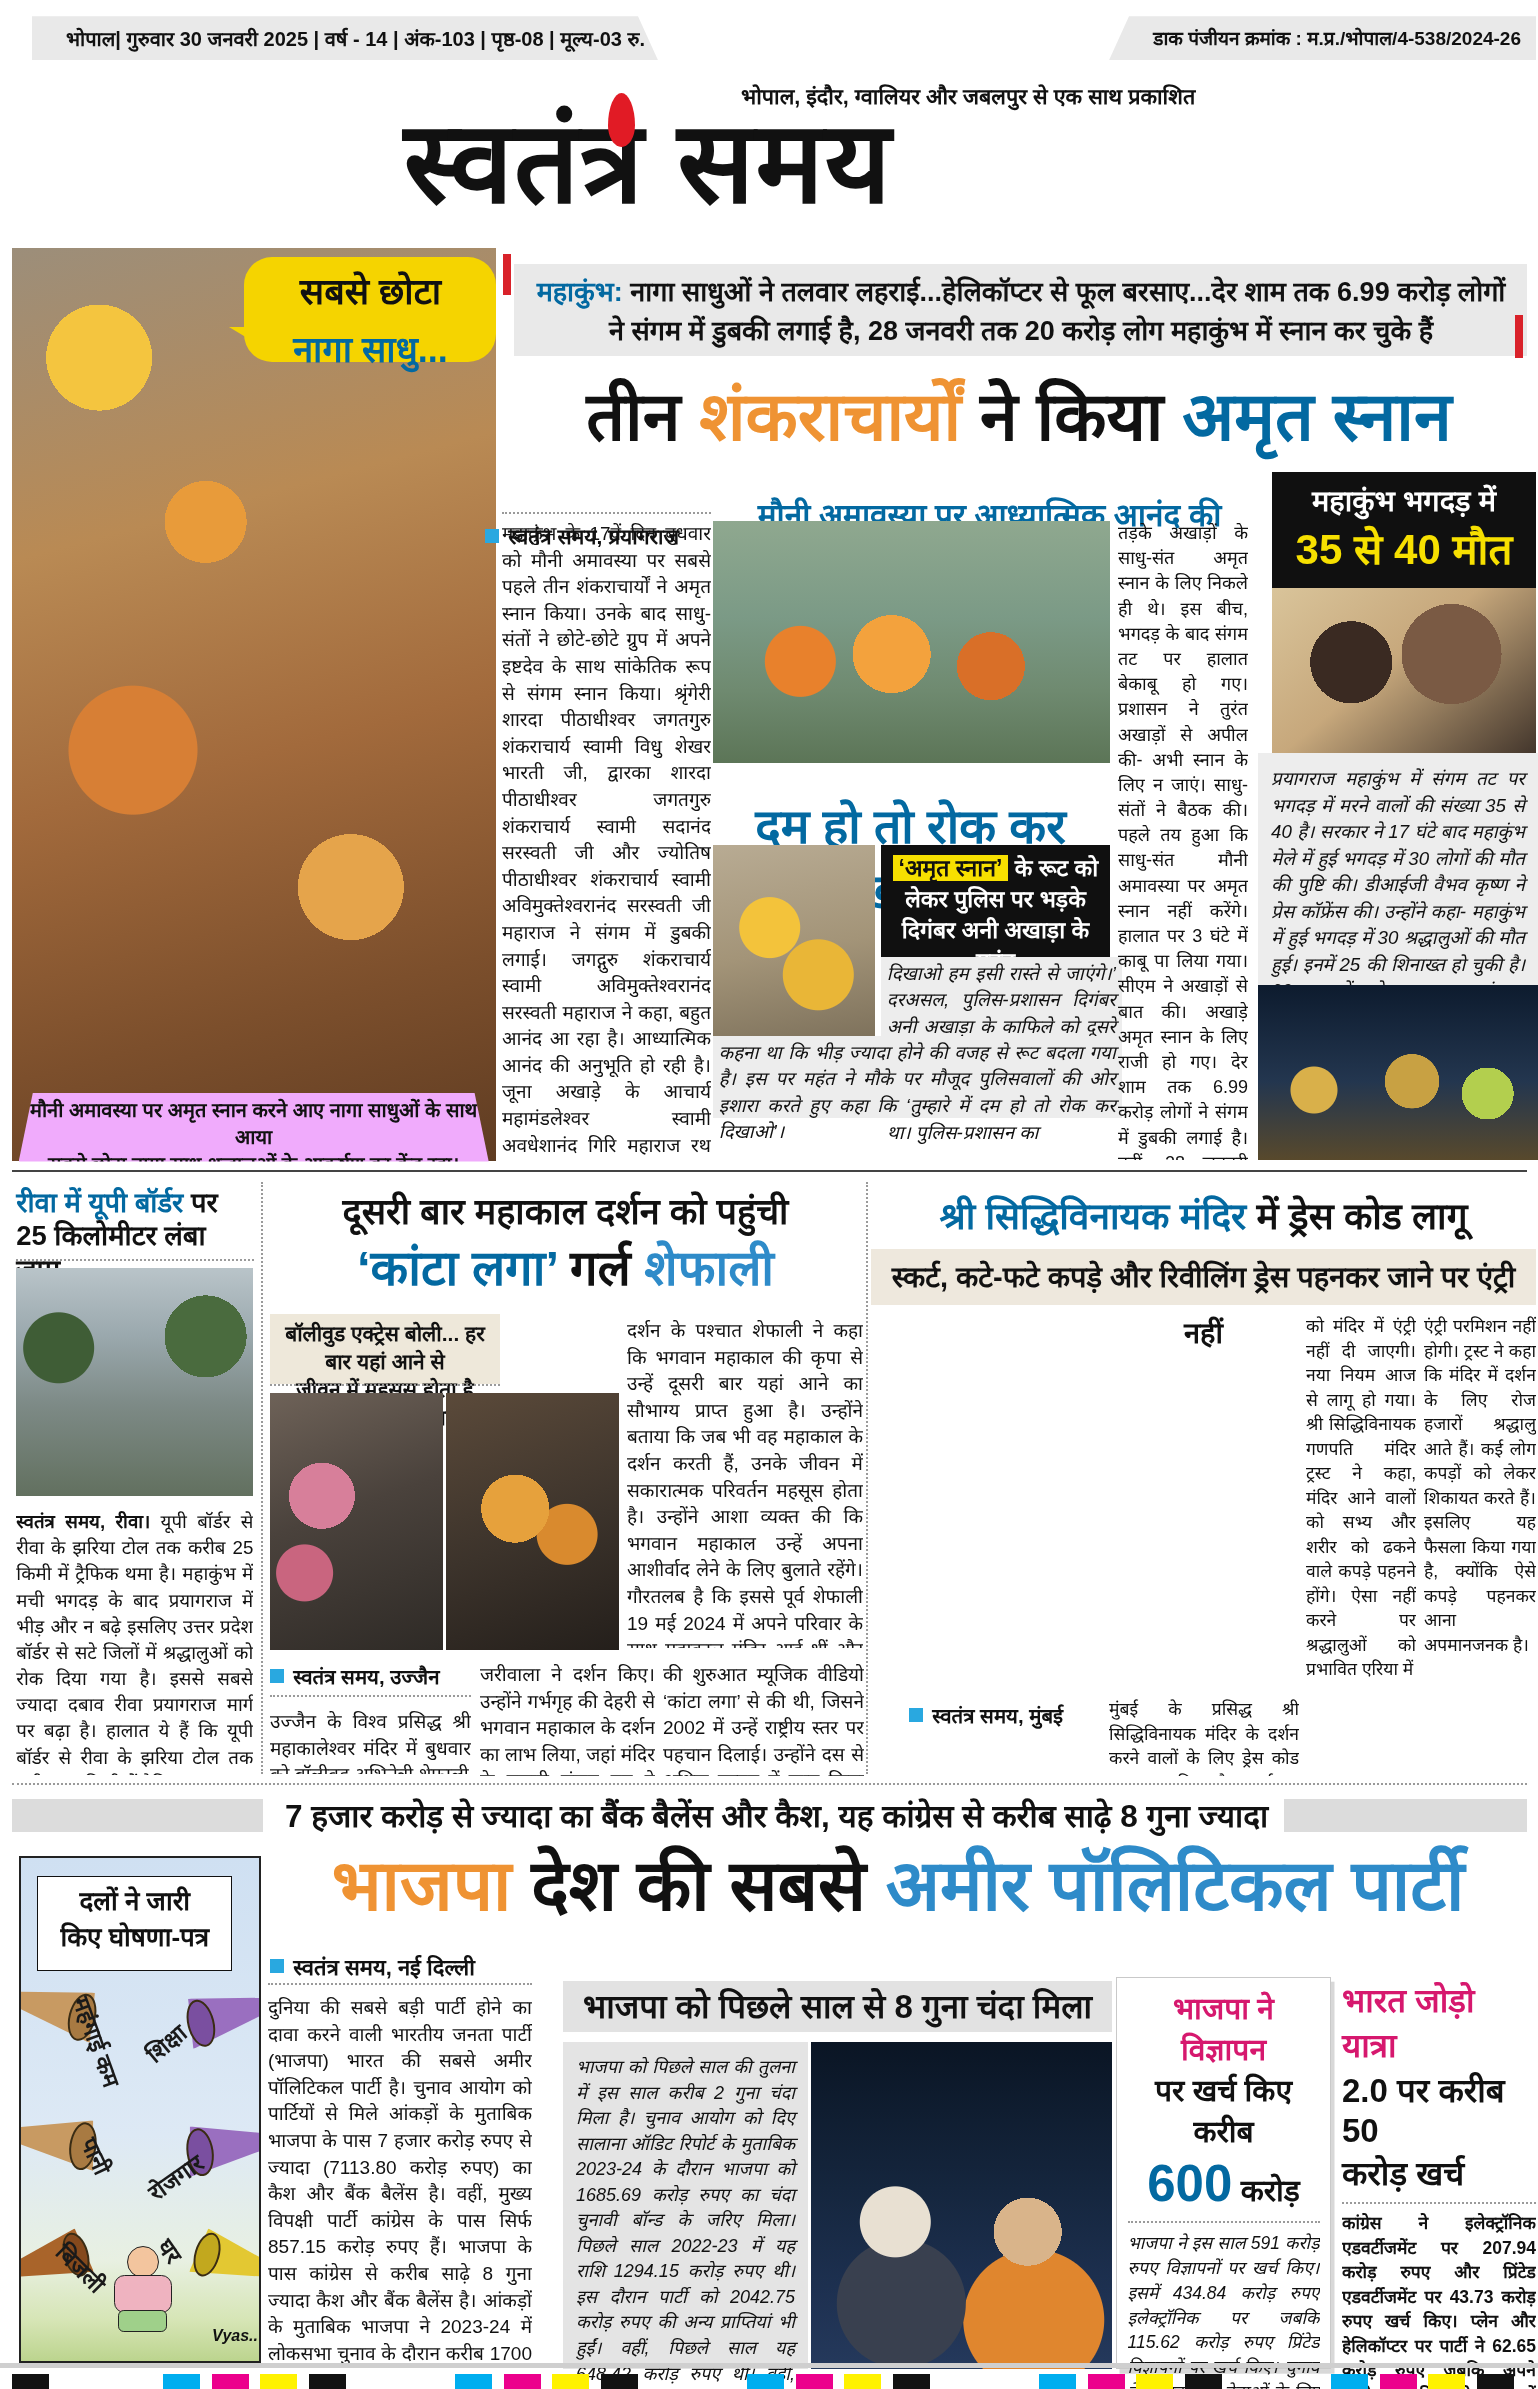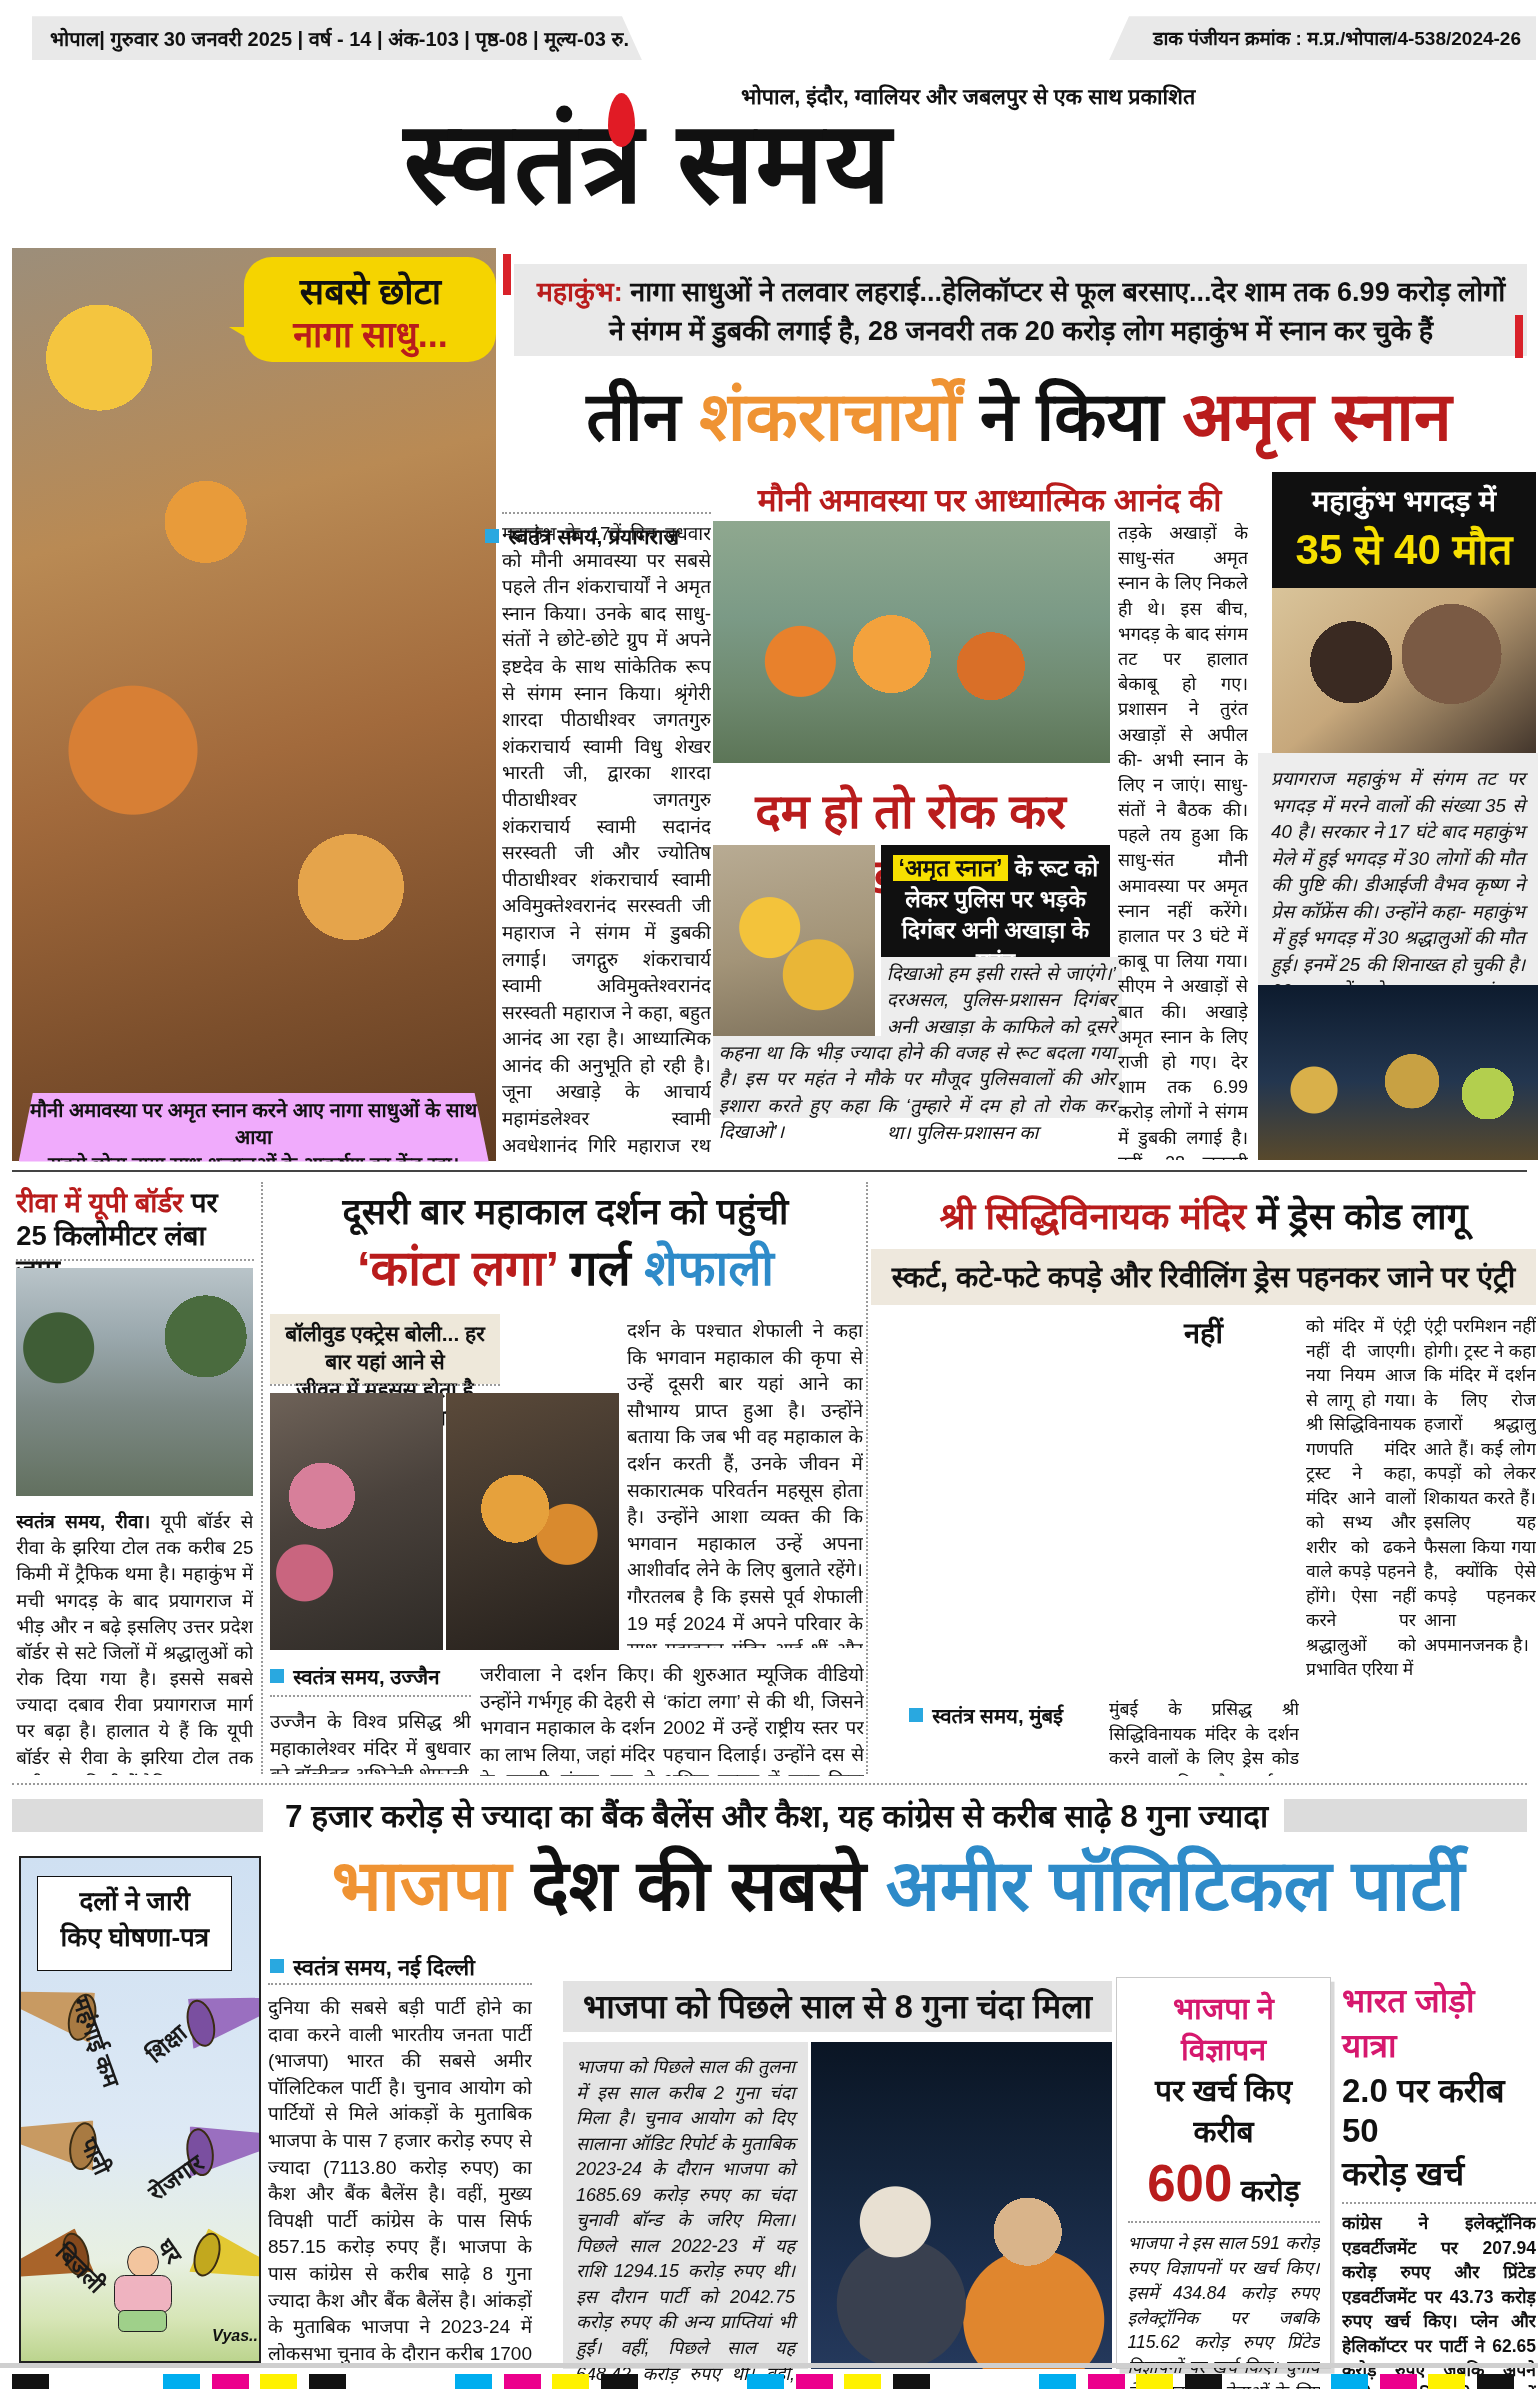--- a/index.html
+++ b/index.html
@@ -4,21 +4,21 @@
 <style>
   html,body{margin:0;padding:0;background:#fff;}
   #page{position:relative;width:1538px;height:2389px;background:#fff;overflow:hidden;
         font-family:"Liberation Sans",sans-serif;color:#111;}
   .abs{position:absolute;}
   .ph{position:absolute;overflow:hidden;}
   .j{text-align:justify;}
   .c{text-align:center;}
   .b{font-weight:bold;}
   .i{font-style:italic;}
-  .red{color:#b91c1c;}
+  .red{color:#0369a1;margin-top:15px;}
   .orange{color:#ef9333;}
   .blue{color:#2e8bc9;}
   .mag{color:#d6186e;}
   .white{color:#fff;}
   .clip-l{clip-path:polygon(0 0,calc(100% - 20px) 0,100% 100%,0 100%);}
   .clip-r{clip-path:polygon(20px 0,100% 0,100% 100%,0 100%);}
   .graybox{background:#e9e9e9;}
   .byline{display:flex;align-items:center;gap:9.3px;font-weight:bold;}
   .sq{width:14px;height:14px;background:#29a8e0;flex:0 0 auto;}
   .dotrule{border-top:2.9px dotted #9a9a9a;height:0;}
@@ -34,21 +34,21 @@
   .mega{position:absolute;}
   .cone{position:absolute;width:100%;height:100%;clip-path:polygon(0 38%,92% 0,100% 100%,0 62%);}
   .mouth{position:absolute;right:0;top:6%;width:26%;height:88%;border-radius:50%;border:2.3px solid #3a2c14;}
   .label{position:absolute;font-weight:bold;font-size:23px;color:#1a1a1a;white-space:nowrap;}
 </style>
 </head>
 <body>
 
 <div id="page">
 
-  <div class="abs graybox clip-l" style="left:32px;top:16.3px;width:592px;height:44px;display:flex;align-items:center;padding-left:18px;">
+  <div class="abs graybox clip-l" style="left:32px;top:16.3px;width:592px;height:44px;display:flex;align-items:center;padding-left:34px;">
     <span class="b" style="font-size:20px;">भोपाल| गुरुवार 30 जनवरी 2025 | वर्ष - 14 | अंक-103 | पृष्ठ-08 | मूल्य-03 रु.</span>
   </div>
   <div class="abs graybox clip-r" style="left:1109px;top:16.3px;width:412px;height:44px;display:flex;align-items:center;justify-content:flex-end;padding-right:15px;">
     <span class="b" style="font-size:19px;">डाक पंजीयन क्रमांक : म.प्र./भोपाल/4-538/2024-26</span>
   </div>
 
   <div class="abs b" style="left:741px;top:81px;width:525px;font-size:21.6px;">भोपाल, इंदौर, ग्वालियर और जबलपुर से एक साथ प्रकाशित</div>
   <div class="abs b c" style="left:257px;top:75px;width:782px;height:175px;font-size:114px;line-height:175px;letter-spacing:1.2px;">स्वतंत्र समय</div>
   <div class="abs" style="left:608px;top:93px;width:27px;height:54px;background:#e11b25;border-radius:50% 50% 50% 50%/60% 60% 40% 40%;"></div>
 

